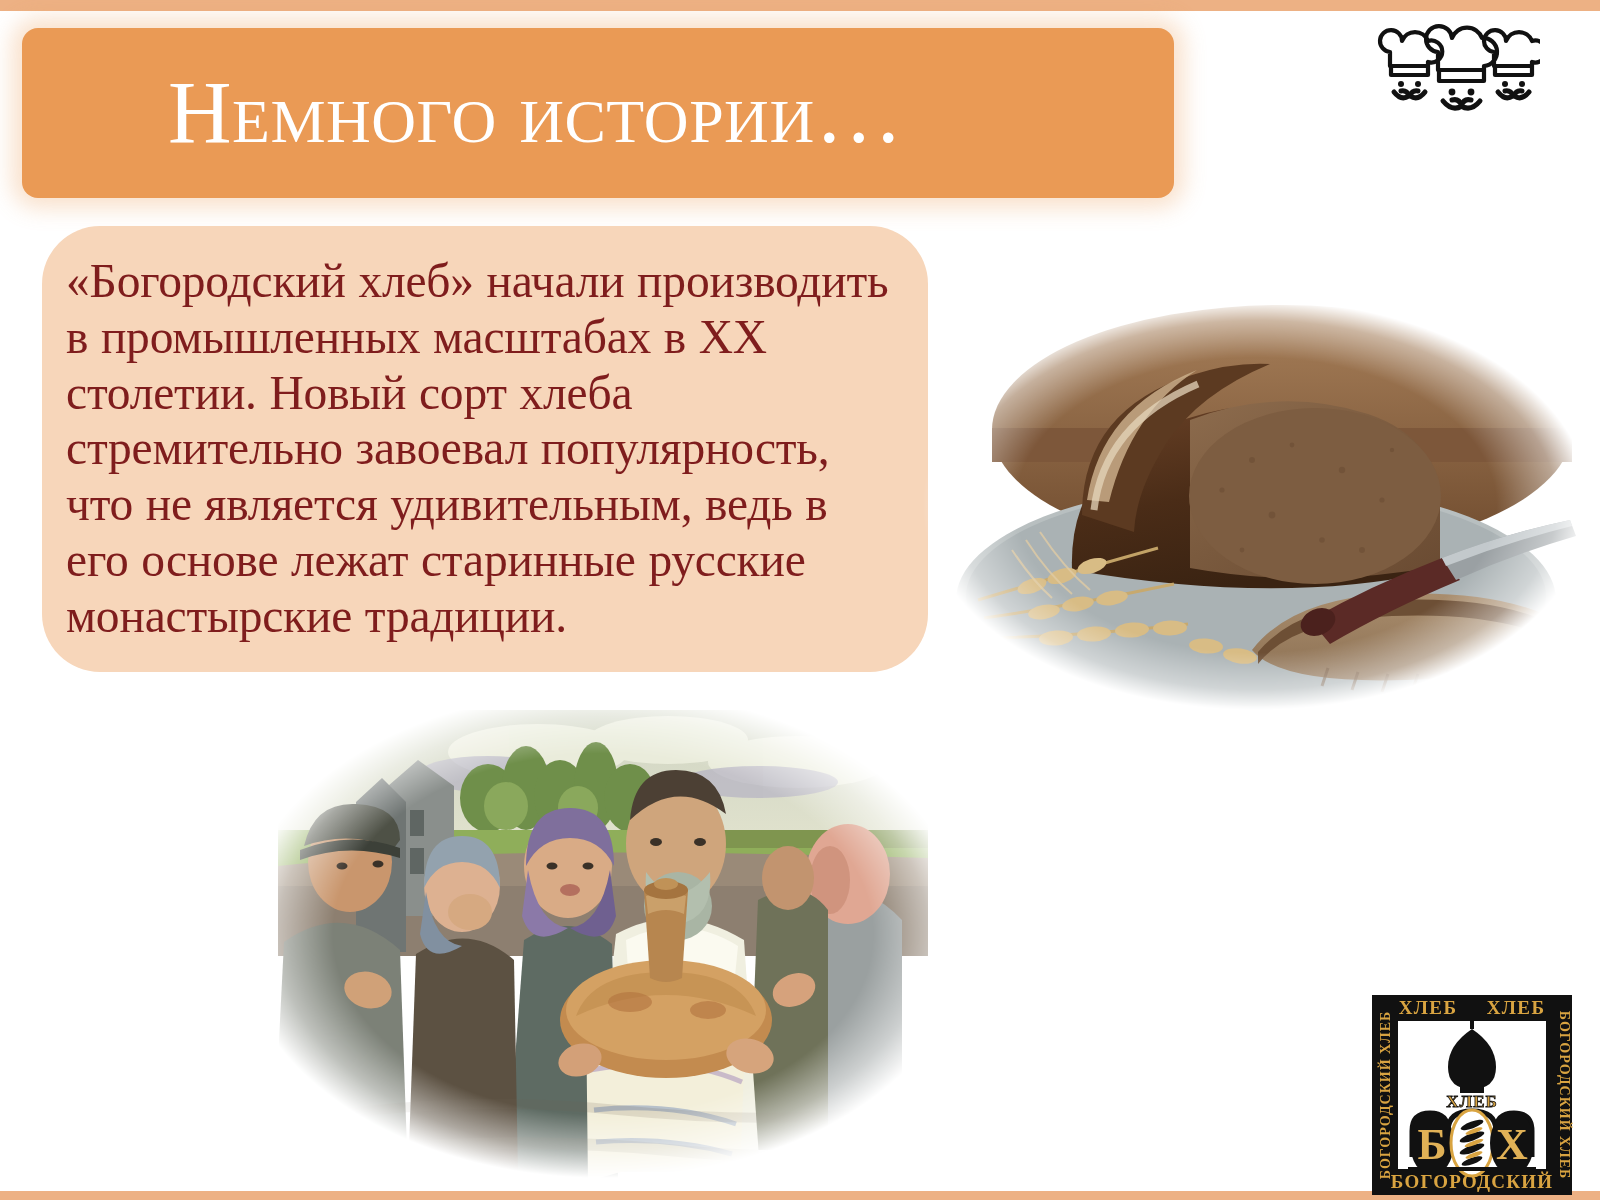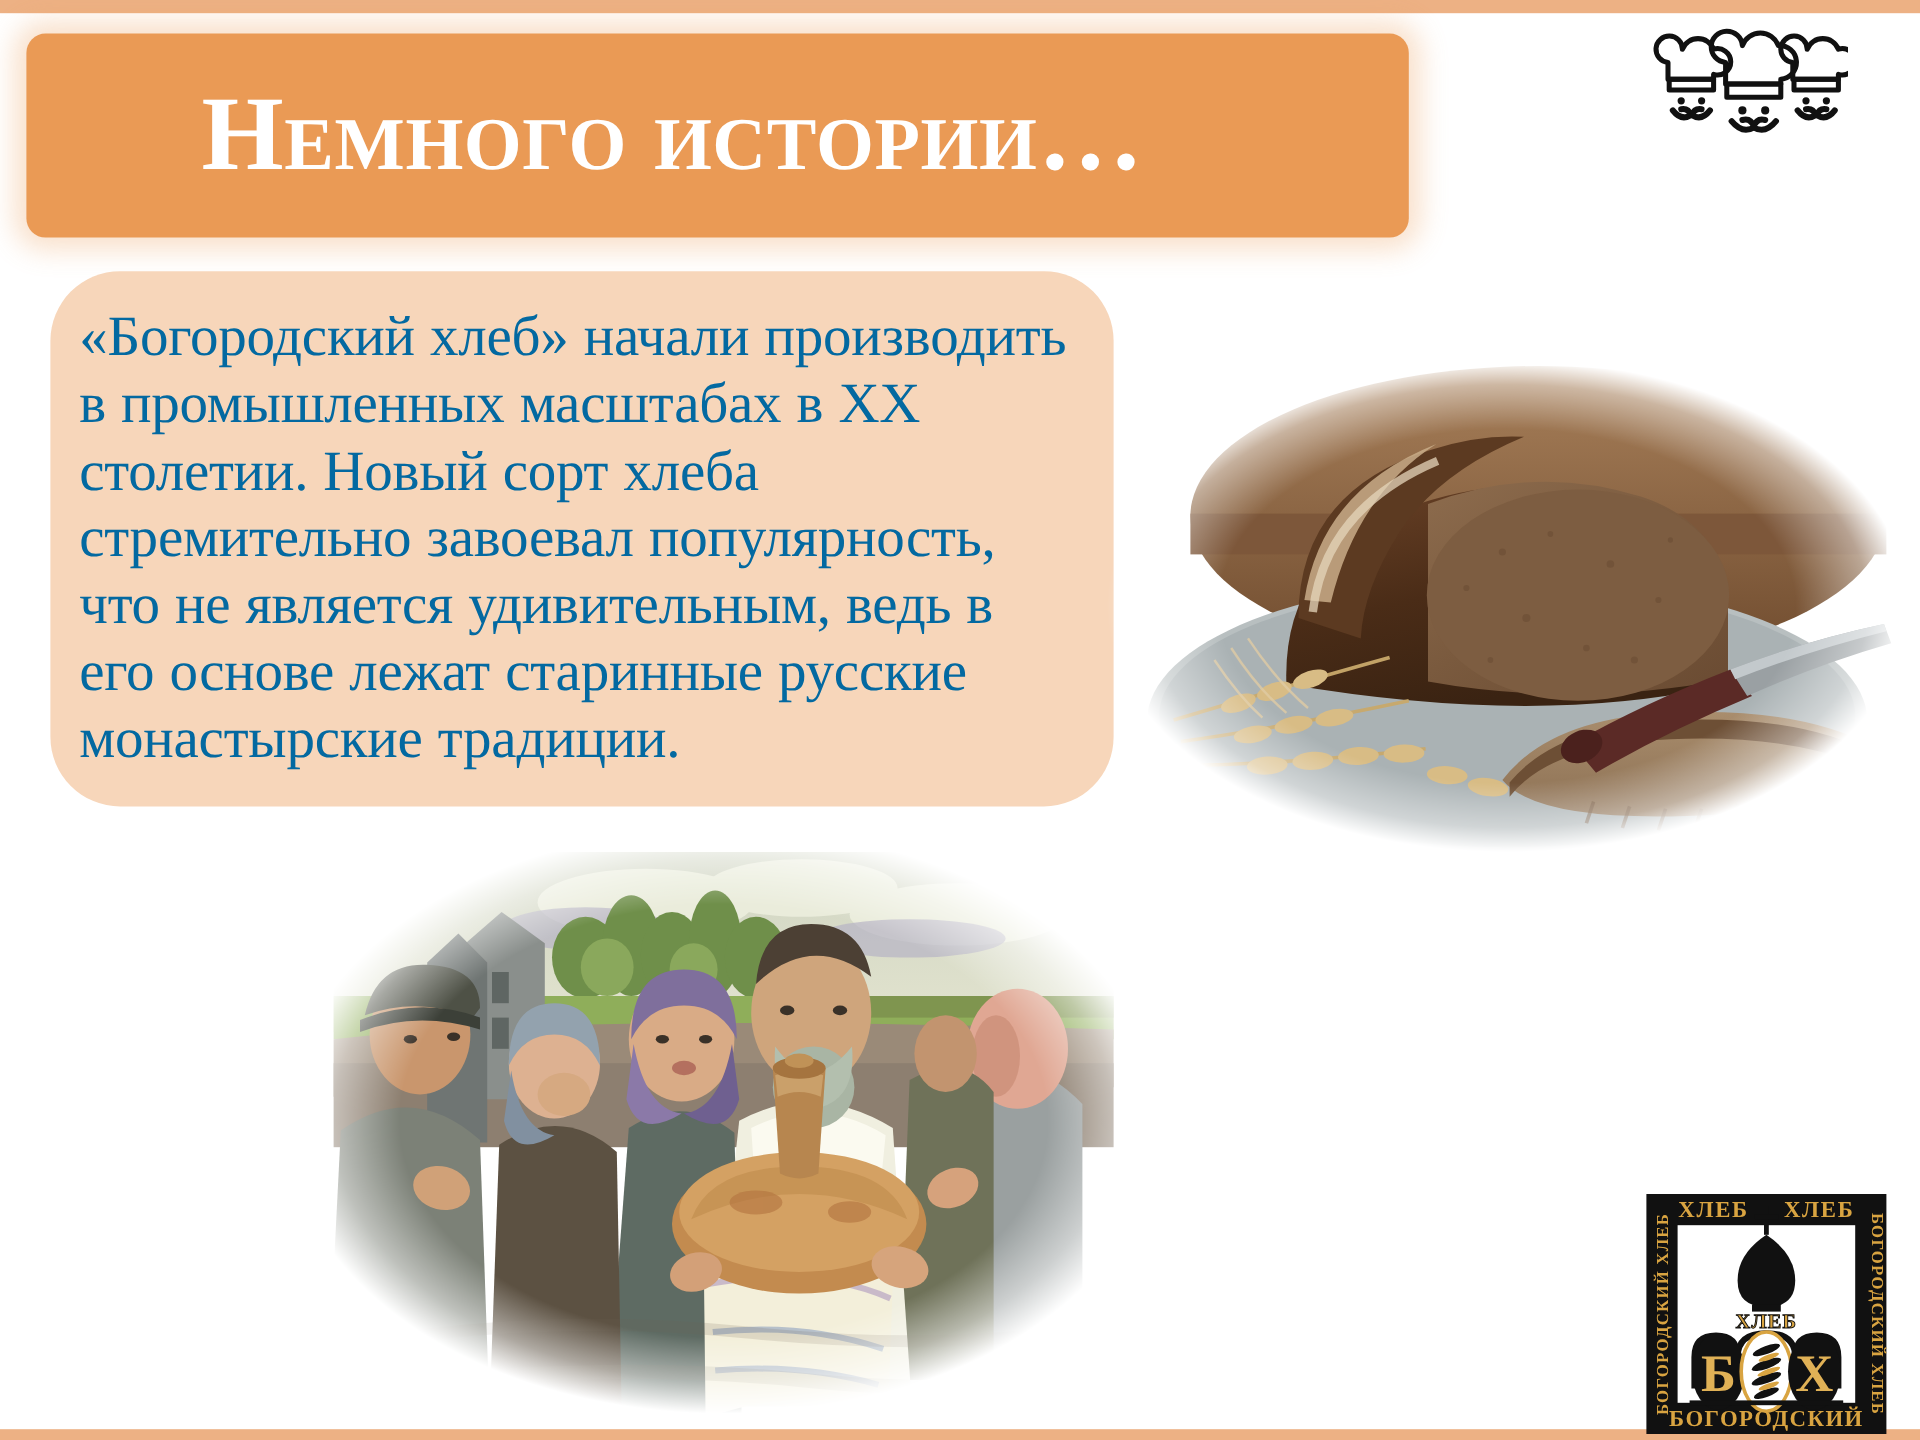--- a/index.html
+++ b/index.html
@@ -42,21 +42,21 @@
     background: #ea9a55;
     border-radius: 16px;
     box-shadow: 0 0 22px 10px rgba(234, 154, 85, 0.30);
     display: flex;
     align-items: center;
   }
   .title-text {
     margin-left: 146px;
     color: #ffffff;
     font-family: "Liberation Serif", "DejaVu Serif", serif;
-    font-weight: 700;
+    font-weight: 400;
     font-size: 88px;
     line-height: 1;
     letter-spacing: 0.5px;
     font-variant: small-caps;
     text-transform: none;
     white-space: nowrap;
   }
 
   
   .chef-logo {
@@ -73,21 +73,21 @@
     left: 42px;
     top: 226px;
     width: 886px;
     height: 446px;
     background: #f7d6ba;
     border-radius: 58px;
     box-sizing: border-box;
     padding: 28px 34px 20px 24px;
   }
   .body-text {
-    color: #0369a1;
+    color: #7f1d1d;
     font-family: "Liberation Serif", "DejaVu Serif", serif;
     font-size: 47.5px;
     line-height: 1.175;
     letter-spacing: -0.2px;
     word-spacing: 1px;
     white-space: pre-line;
   }
 
   
   .photo {

